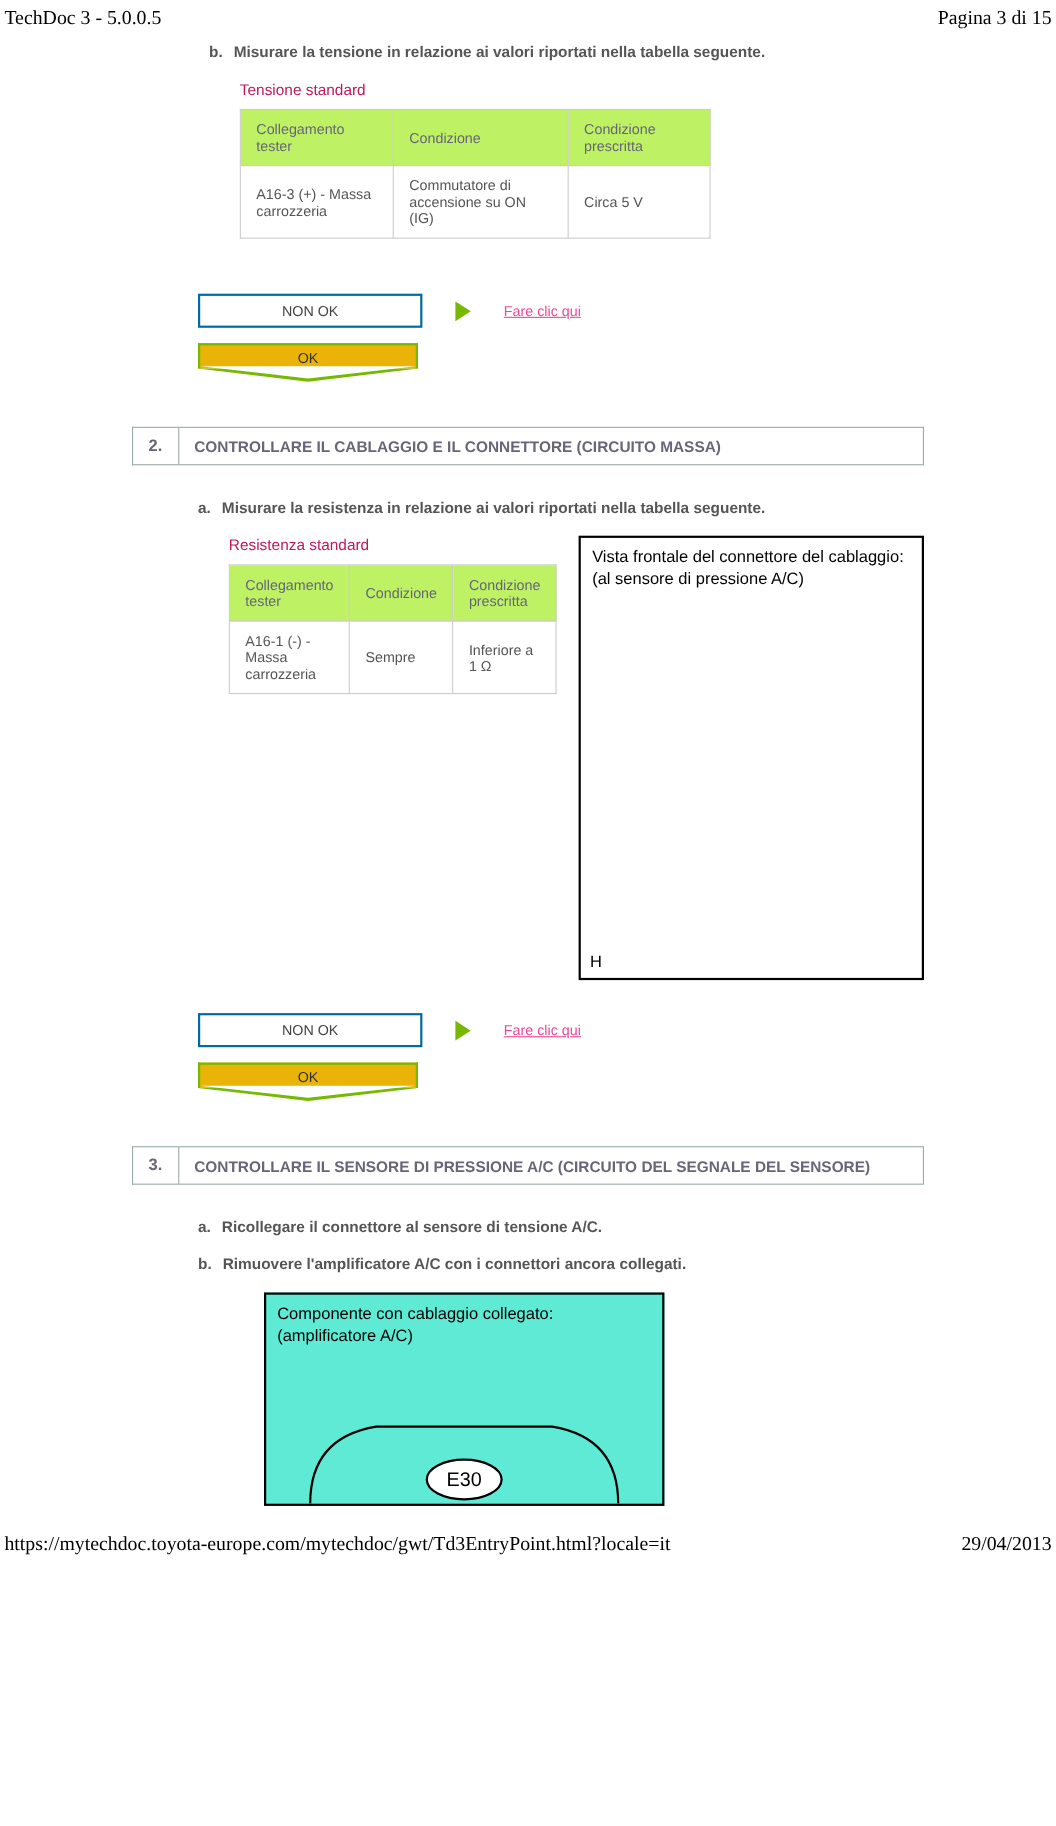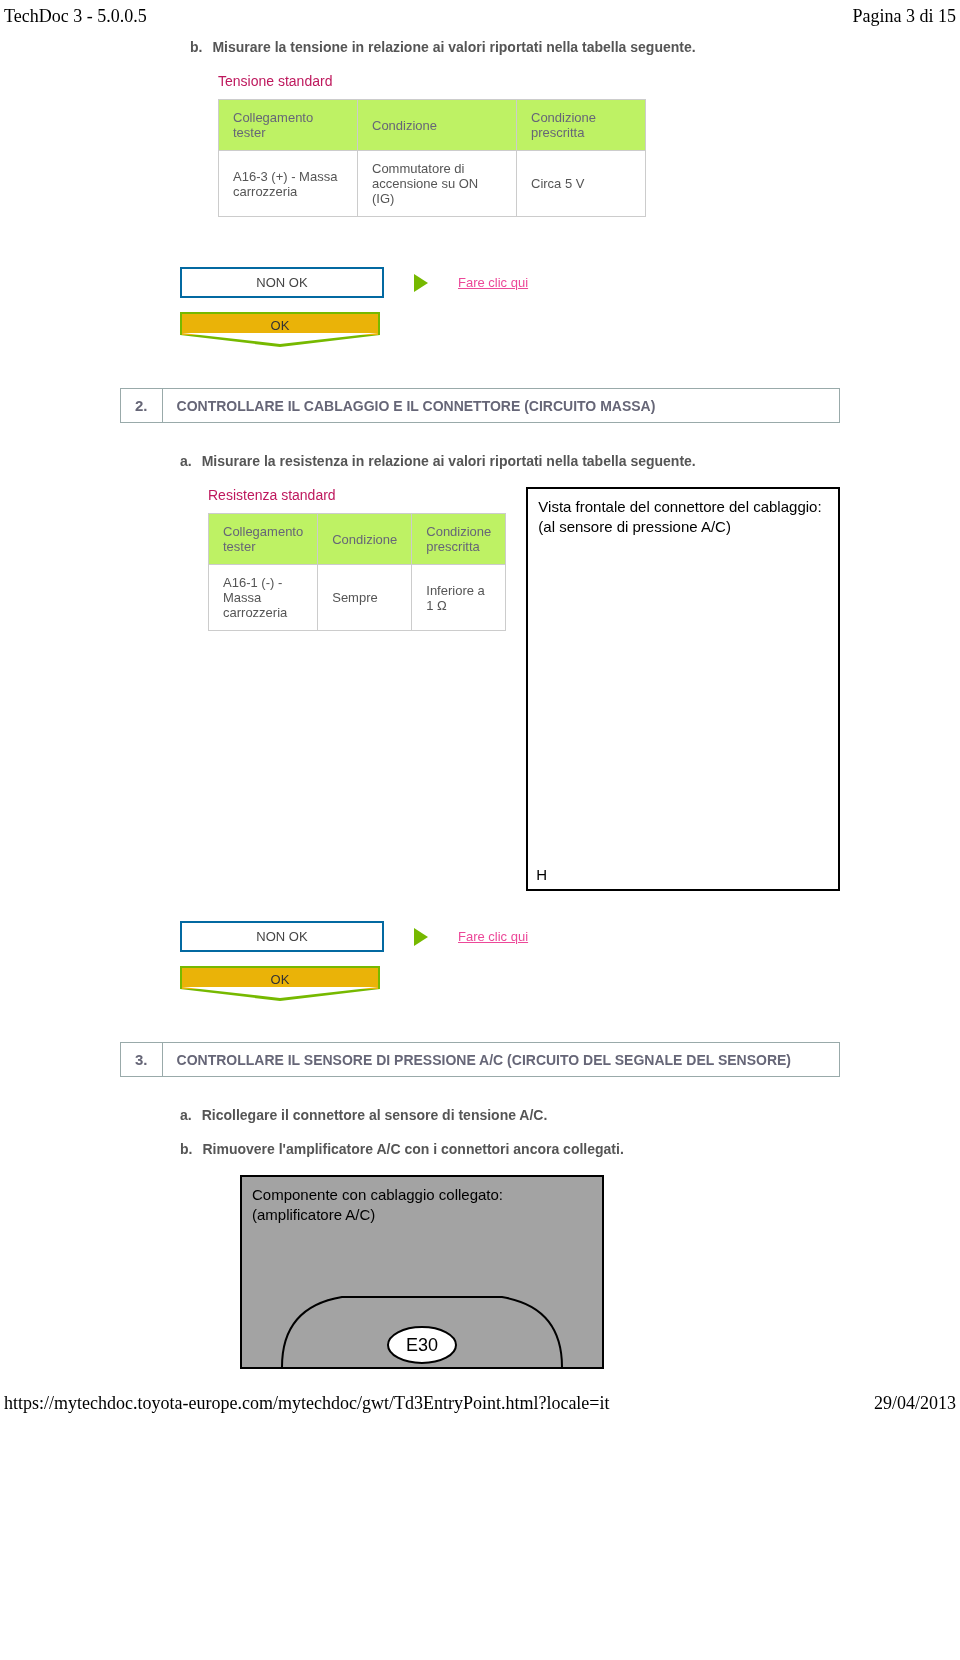--- a/index.html
+++ b/index.html
@@ -184,21 +184,21 @@
     top: 80px;
     left: 20px;
     right: 20px;
     bottom: 40px;
   }
   .diagram-box2 {
     border: 2px solid #000;
     width: 360px;
     height: 190px;
     position: relative;
-    background: #a3a3a3;
+    background: #5eead4;
     margin: 14px 0 0 120px;
   }
   .footer {
     display: flex;
     justify-content: space-between;
     padding: 24px 4px 6px 4px;
     font-size: 18px;
     font-family: "Times New Roman", serif;
     color: #000;
   }

